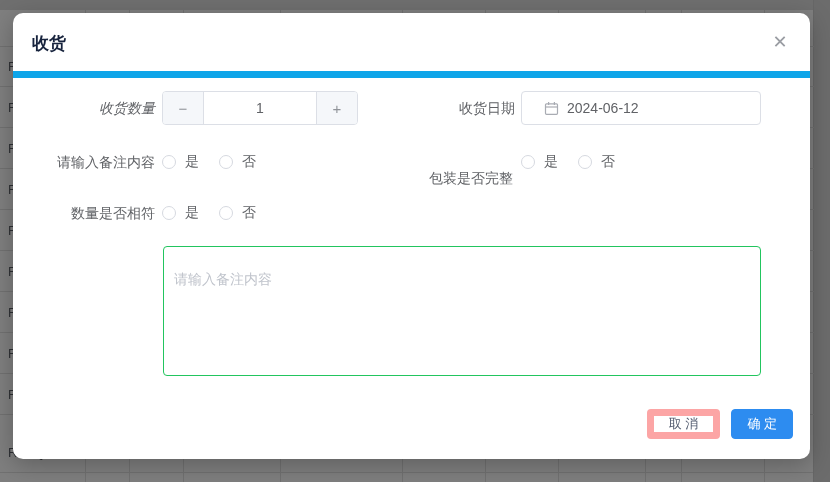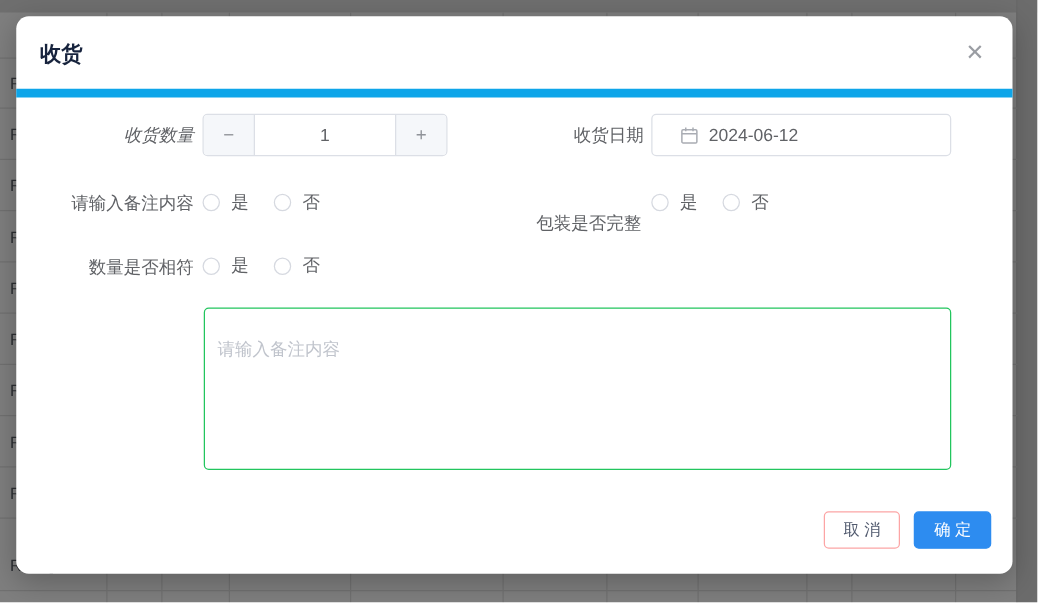--- a/index.html
+++ b/index.html
@@ -52,21 +52,21 @@
   .radio-label{font-size:14px;color:#606266;}
   
   .remark-area{position:absolute;left:150px;top:233px;width:598px;height:130px;border:1px solid #22c55e;
     border-radius:4px;box-sizing:border-box;padding:24px 10px;font-size:14px;color:#606266;resize:none;
     font-family:inherit;outline:none;}
   .remark-area::placeholder{color:#c0c4cc;}
   
   .modal-footer{position:absolute;right:17px;bottom:20px;display:flex;gap:11px;}
   .btn{height:30px;padding:0 15px;border-radius:4px;font-size:13px;display:flex;align-items:center;
     cursor:pointer;box-sizing:border-box;white-space:nowrap;}
-  .btn-cancel{background:#fff;border:1px solid #fca5a5;color:#515a6e;}
+  .btn-cancel{background:#fff;border:7px solid #fca5a5;color:#515a6e;}
   .btn-confirm{background:#2d8cf0;border:1px solid #2d8cf0;color:#fff;}
 </style>
 </head>
 <body>
 
 <div class="bg-table">
   <div class="bg-header-strip"></div>
 
   <div class="bg-row bg-row-bottom">
     <span>RKZQ202300032</span>

